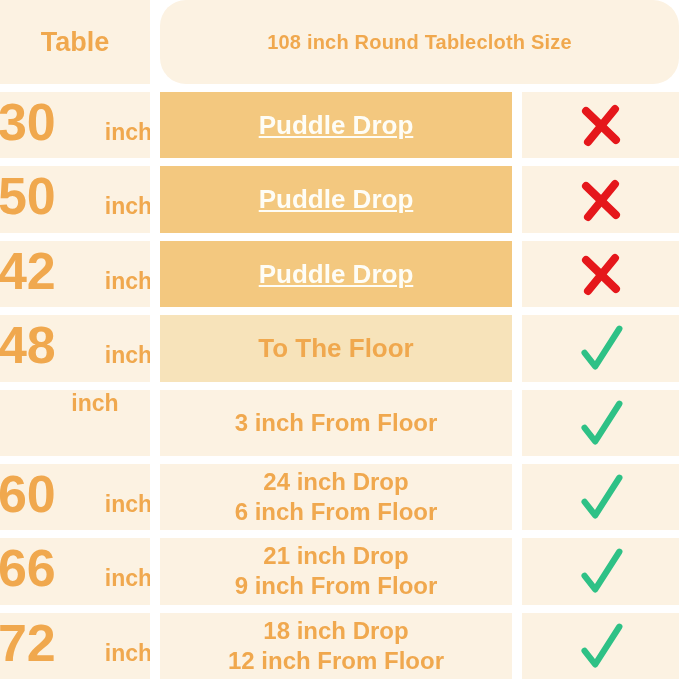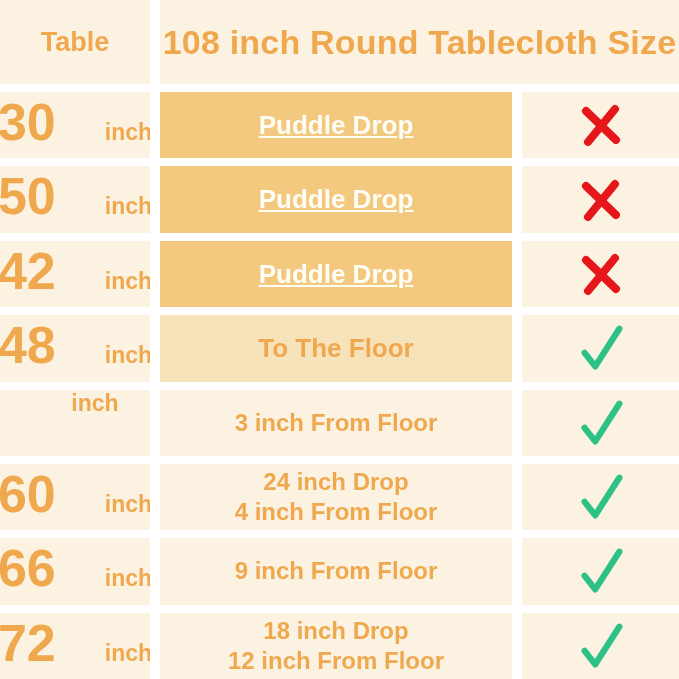--- a/index.html
+++ b/index.html
@@ -28,22 +28,23 @@
     text-align: right;
     overflow: hidden;
   }
   .header-cell {
     color: #f0a84e;
     font-weight: 700;
     font-size: 27px;
     line-height: 1.12;
   }
   .header-title {
-    font-size: 34px;
+    font-size: 20px;
     letter-spacing: 0.2px;
+    border-radius: 26px;
   }
   .span2 { grid-column: 2 / 4; }
   .diam {
     flex-direction: row;
     align-items: baseline;
     gap: 9px;
     color: #f0a84e;
   }
   .diam .num { font-size: 52px; font-weight: 700; }
   .diam .unit { font-size: 23px; font-weight: 700; margin-left: 40px; }
@@ -134,33 +135,34 @@
       <path d="M11 33 L22 47 L47 8" stroke="#2ec186" stroke-width="6.5" stroke-linecap="round" stroke-linejoin="round"></path>
     </svg>
   </div>
 
   <div class="cell diam">
     <span class="num">60</span>
     <span class="unit">inch</span>
   </div>
   <div class="cell fit">
     <div>24 inch Drop</div>
-    <div>4 inch From Floor</div>
+    <div>6 inch From Floor</div>
   </div>
   <div class="cell mark">
     <svg width="54" height="54" viewBox="0 0 56 56" fill="none">
       <path d="M11 33 L22 47 L47 8" stroke="#2ec186" stroke-width="6.5" stroke-linecap="round" stroke-linejoin="round"></path>
     </svg>
   </div>
 
   <div class="cell diam">
     <span class="num">66</span>
     <span class="unit">inch</span>
   </div>
   <div class="cell fit">
+    <div>21 inch Drop</div>
     <div>9 inch From Floor</div>
   </div>
   <div class="cell mark">
     <svg width="54" height="54" viewBox="0 0 56 56" fill="none">
       <path d="M11 33 L22 47 L47 8" stroke="#2ec186" stroke-width="6.5" stroke-linecap="round" stroke-linejoin="round"></path>
     </svg>
   </div>
 
   <div class="cell diam">
     <span class="num">72</span>

